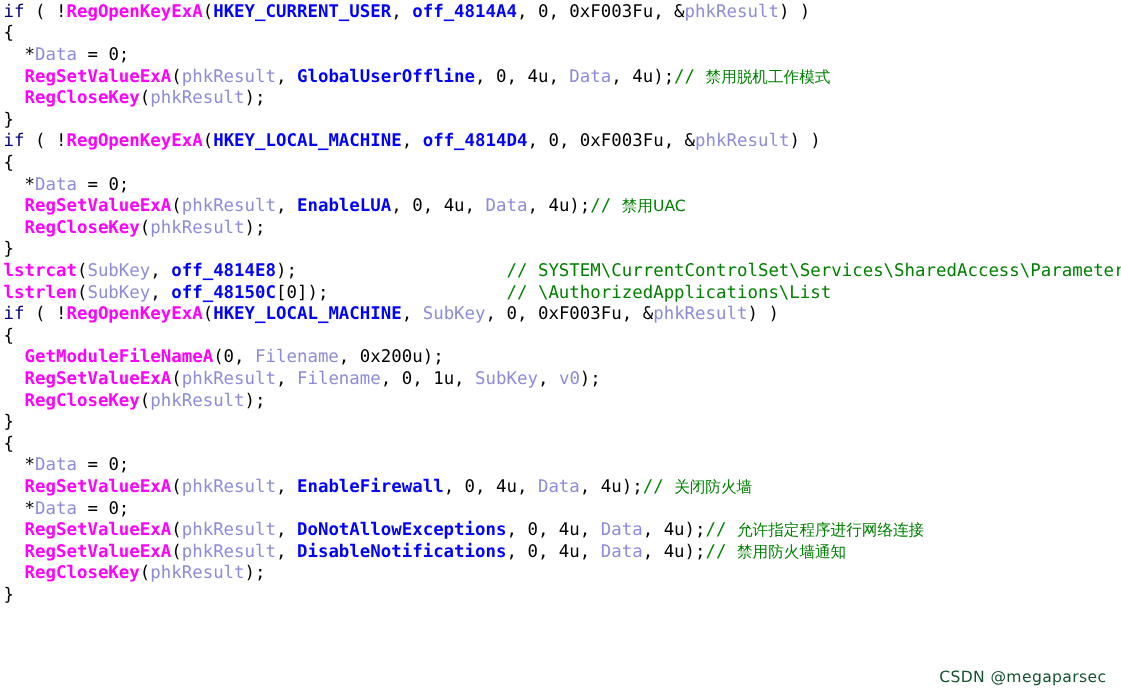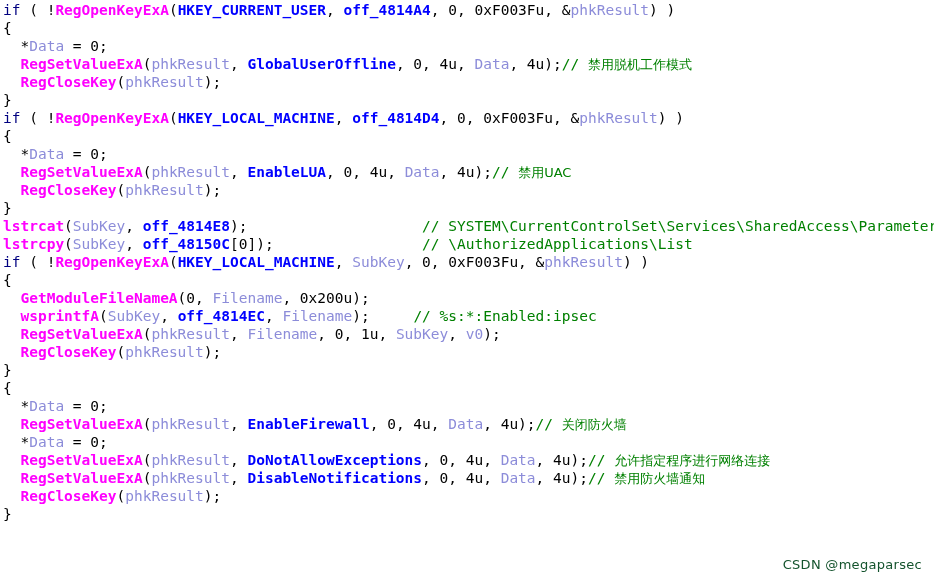--- a/index.html
+++ b/index.html
@@ -66,25 +66,24 @@
       <div class="line"><span class="t-plain">  </span><span class="t-func">RegSetValueExA</span><span class="t-plain">(</span><span class="t-var">phkResult</span><span class="t-plain">, </span><span class="t-glob">GlobalUserOffline</span><span class="t-plain">, 0, 4u, </span><span class="t-var">Data</span><span class="t-plain">, 4u);</span><span class="t-comment">// </span><span class="t-comment-cjk">禁用脱机工作模式</span></div>
       <div class="line"><span class="t-plain">  </span><span class="t-func">RegCloseKey</span><span class="t-plain">(</span><span class="t-var">phkResult</span><span class="t-plain">);</span></div>
       <div class="line"><span class="t-plain">}</span></div>
       <div class="line"><span class="t-kw">if</span><span class="t-plain"> ( !</span><span class="t-func">RegOpenKeyExA</span><span class="t-plain">(</span><span class="t-glob">HKEY_LOCAL_MACHINE</span><span class="t-plain">, </span><span class="t-glob">off_4814D4</span><span class="t-plain">, 0, 0xF003Fu, &amp;</span><span class="t-var">phkResult</span><span class="t-plain">) )</span></div>
       <div class="line"><span class="t-plain">{</span></div>
       <div class="line"><span class="t-plain">  *</span><span class="t-var">Data</span><span class="t-plain"> = 0;</span></div>
       <div class="line"><span class="t-plain">  </span><span class="t-func">RegSetValueExA</span><span class="t-plain">(</span><span class="t-var">phkResult</span><span class="t-plain">, </span><span class="t-glob">EnableLUA</span><span class="t-plain">, 0, 4u, </span><span class="t-var">Data</span><span class="t-plain">, 4u);</span><span class="t-comment">// </span><span class="t-comment-cjk">禁用UAC</span></div>
       <div class="line"><span class="t-plain">  </span><span class="t-func">RegCloseKey</span><span class="t-plain">(</span><span class="t-var">phkResult</span><span class="t-plain">);</span></div>
       <div class="line"><span class="t-plain">}</span></div>
       <div class="line"><span class="t-func">lstrcat</span><span class="t-plain">(</span><span class="t-var">SubKey</span><span class="t-plain">, </span><span class="t-glob">off_4814E8</span><span class="t-plain">);                    </span><span class="t-comment">// SYSTEM\CurrentControlSet\Services\SharedAccess\Parameters\Firewall</span></div>
-      <div class="line"><span class="t-func">lstrcpy</span><span class="t-plain">(</span><span class="t-var">SubKey</span><span class="t-plain">, </span><span class="t-glob">off_48150C</span><span class="t-plain">[0]);                 </span><span class="t-comment">// \AuthorizedApplications\List</span></div>
+      <div class="line"><span class="t-func">lstrlen</span><span class="t-plain">(</span><span class="t-var">SubKey</span><span class="t-plain">, </span><span class="t-glob">off_48150C</span><span class="t-plain">[0]);                 </span><span class="t-comment">// \AuthorizedApplications\List</span></div>
       <div class="line"><span class="t-kw">if</span><span class="t-plain"> ( !</span><span class="t-func">RegOpenKeyExA</span><span class="t-plain">(</span><span class="t-glob">HKEY_LOCAL_MACHINE</span><span class="t-plain">, </span><span class="t-var">SubKey</span><span class="t-plain">, 0, 0xF003Fu, &amp;</span><span class="t-var">phkResult</span><span class="t-plain">) )</span></div>
       <div class="line"><span class="t-plain">{</span></div>
       <div class="line"><span class="t-plain">  </span><span class="t-func">GetModuleFileNameA</span><span class="t-plain">(0, </span><span class="t-var">Filename</span><span class="t-plain">, 0x200u);</span></div>
-      <div class="line"><span class="t-plain">  </span><span class="t-func">wsprintfA</span><span class="t-plain">(</span><span class="t-var">SubKey</span><span class="t-plain">, </span><span class="t-glob">off_4814EC</span><span class="t-plain">, </span><span class="t-var">Filename</span><span class="t-plain">);     </span><span class="t-comment">// %s:*:Enabled:ipsec</span></div>
       <div class="line"><span class="t-plain">  </span><span class="t-func">RegSetValueExA</span><span class="t-plain">(</span><span class="t-var">phkResult</span><span class="t-plain">, </span><span class="t-var">Filename</span><span class="t-plain">, 0, 1u, </span><span class="t-var">SubKey</span><span class="t-plain">, </span><span class="t-var">v0</span><span class="t-plain">);</span></div>
       <div class="line"><span class="t-plain">  </span><span class="t-func">RegCloseKey</span><span class="t-plain">(</span><span class="t-var">phkResult</span><span class="t-plain">);</span></div>
       <div class="line"><span class="t-plain">}</span></div>
       <div class="line"><span class="t-plain">{</span></div>
       <div class="line"><span class="t-plain">  *</span><span class="t-var">Data</span><span class="t-plain"> = 0;</span></div>
       <div class="line"><span class="t-plain">  </span><span class="t-func">RegSetValueExA</span><span class="t-plain">(</span><span class="t-var">phkResult</span><span class="t-plain">, </span><span class="t-glob">EnableFirewall</span><span class="t-plain">, 0, 4u, </span><span class="t-var">Data</span><span class="t-plain">, 4u);</span><span class="t-comment">// </span><span class="t-comment-cjk">关闭防火墙</span></div>
       <div class="line"><span class="t-plain">  *</span><span class="t-var">Data</span><span class="t-plain"> = 0;</span></div>
       <div class="line"><span class="t-plain">  </span><span class="t-func">RegSetValueExA</span><span class="t-plain">(</span><span class="t-var">phkResult</span><span class="t-plain">, </span><span class="t-glob">DoNotAllowExceptions</span><span class="t-plain">, 0, 4u, </span><span class="t-var">Data</span><span class="t-plain">, 4u);</span><span class="t-comment">// </span><span class="t-comment-cjk">允许指定程序进行网络连接</span></div>
       <div class="line"><span class="t-plain">  </span><span class="t-func">RegSetValueExA</span><span class="t-plain">(</span><span class="t-var">phkResult</span><span class="t-plain">, </span><span class="t-glob">DisableNotifications</span><span class="t-plain">, 0, 4u, </span><span class="t-var">Data</span><span class="t-plain">, 4u);</span><span class="t-comment">// </span><span class="t-comment-cjk">禁用防火墙通知</span></div>
       <div class="line"><span class="t-plain">  </span><span class="t-func">RegCloseKey</span><span class="t-plain">(</span><span class="t-var">phkResult</span><span class="t-plain">);</span></div>

